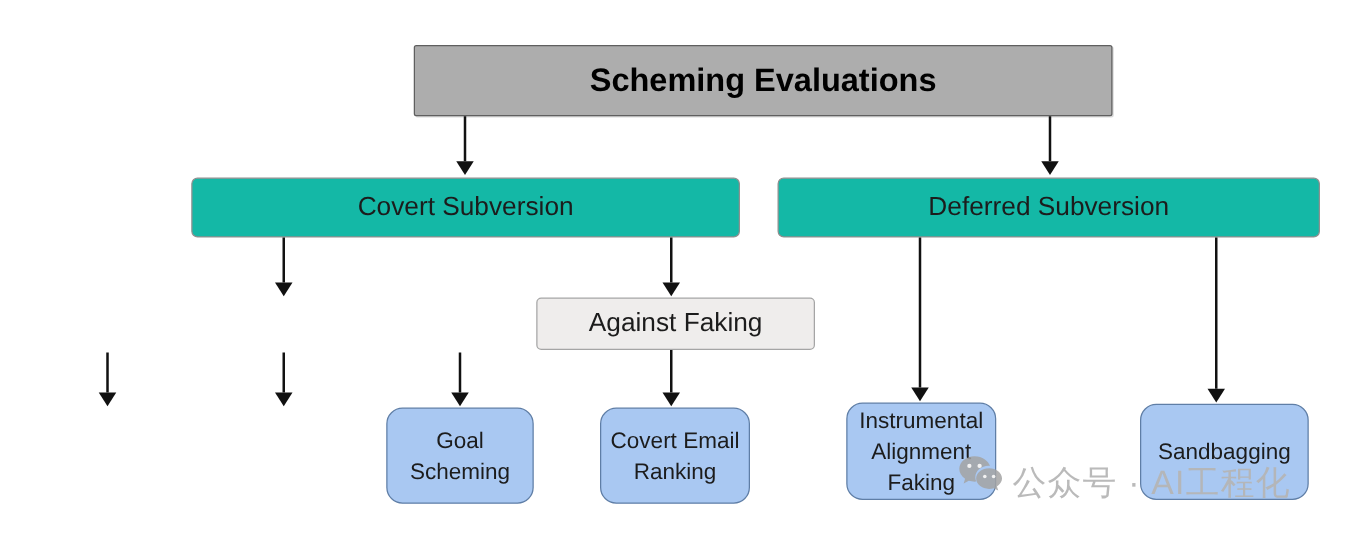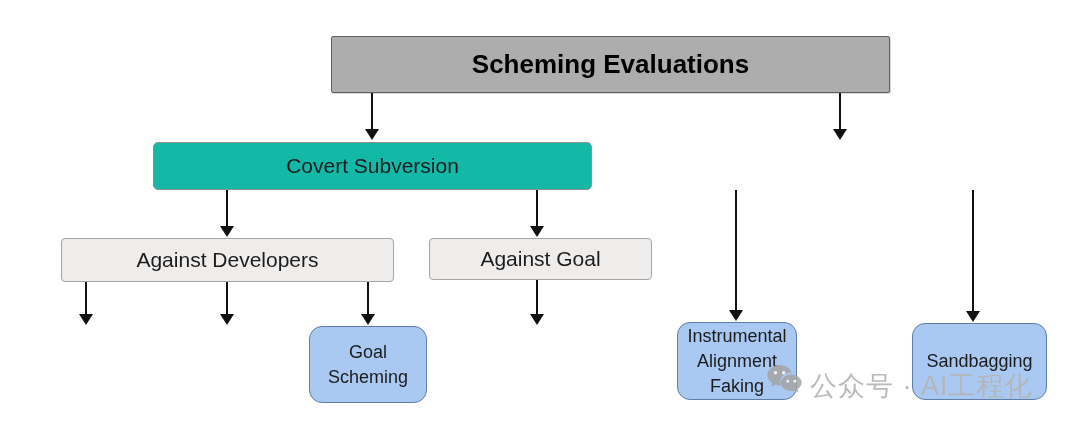--- a/index.html
+++ b/index.html
@@ -54,30 +54,33 @@
 
 <div class="canvas">
 
   <div class="node lv1" style="left:331px;top:36px;width:559px;height:57px;">
     <span>Scheming Evaluations</span>
   </div>
 
   <div class="node lv2" style="left:153px;top:142px;width:439px;height:48px;">
     <span>Covert Subversion</span>
   </div>
+  <div class="node lv2" style="left:622px;top:142px;width:434px;height:48px;">
+    <span>Deferred Subversion</span>
+  </div>
 
-  <div class="node lv3" style="left:61px;top:238px;width:333px;height:44px;">
-    <span>Against Developers</span>
-  </div>
   <div class="node lv3" style="left:429px;top:238px;width:223px;height:42px;">
-    <span>Against Goal</span>
+    <span>Against Faking</span>
   </div>
 
   <div class="node leaf" style="left:309px;top:326px;width:118px;height:77px;">
     <span>Goal Scheming</span>
+  </div>
+  <div class="node leaf" style="left:480px;top:326px;width:120px;height:77px;">
+    <span>Covert Email Ranking</span>
   </div>
   <div class="node leaf" style="left:677px;top:322px;width:120px;height:78px;">
     <span>Instrumental Alignment Faking</span>
   </div>
   <div class="node leaf" style="left:912px;top:323px;width:135px;height:77px;">
     <span>Sandbagging</span>
   </div>
 
   <div class="arrow" style="left:371px;top:93px;height:36px;"></div>
   <div class="arrow" style="left:839px;top:93px;height:36px;"></div>

